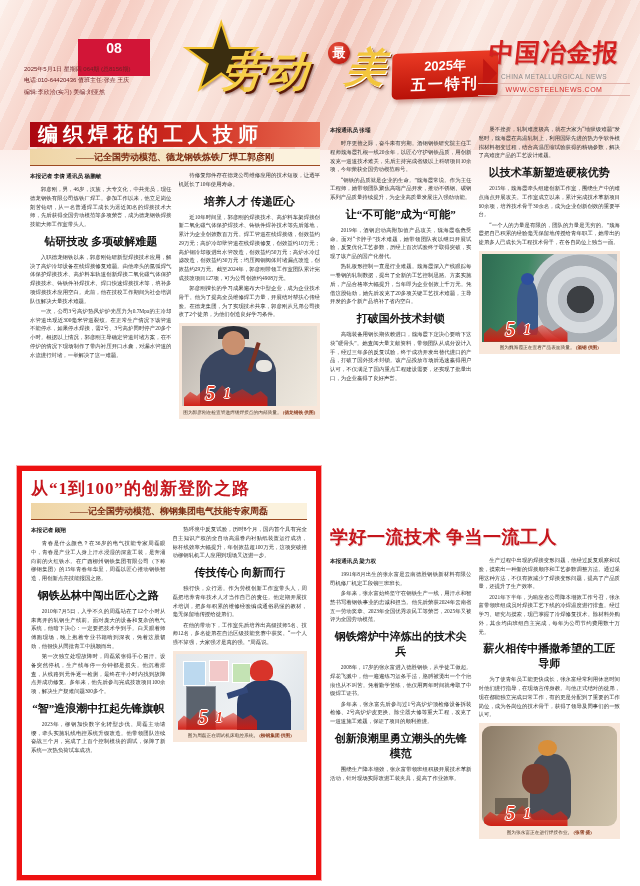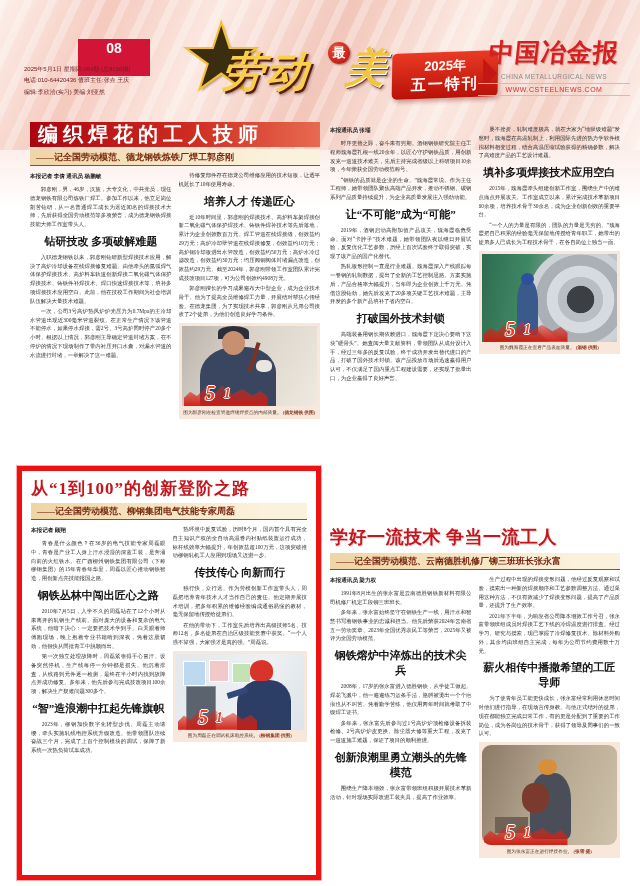--- a/index.html
+++ b/index.html
@@ -38,22 +38,22 @@
   
   .masthead{position:absolute;left:478px;top:36px;width:152px;text-align:center;}
   .mast-cn{font-size:25px;font-weight:bold;color:#d42020;transform:skewX(-6deg);
     text-shadow:1px 1px 1px rgba(150,30,20,.35);letter-spacing:1px;}
   .mast-en{margin-top:4px;font-family:"Liberation Sans",sans-serif;font-size:6.5px;color:#8a8a8a;letter-spacing:.4px;}
   .mast-web{margin-top:3px;padding:2px 0;border-top:1px solid #e2b4ac;border-bottom:1px solid #e2b4ac;
     font-family:"Liberation Sans",sans-serif;font-size:7px;color:#d43030;letter-spacing:.5px;}
   
   article{position:absolute;z-index:2;}
   .subtitle{margin-top:2px;background:linear-gradient(90deg,#efd5a6,#fbf2dd 85%);color:#7a2a10;
-    font-weight:bold;font-size:9px;line-height:16px;height:16px;padding-left:6px;
-    border-bottom:1px solid #9c4a22;white-space:nowrap;overflow:hidden;}
+    font-weight:bold;font-size:9px;line-height:16px;height:16px;
+    border-bottom:1px solid #9c4a22;white-space:nowrap;overflow:hidden;text-align:center;}
   .body{display:flex;gap:7px;margin-top:5px;overflow:hidden;}
   .col{flex:1;min-width:0;overflow:hidden;}
   .byline{font-size:5.6px;font-weight:bold;color:#1d1d1d;margin:2px 0 4px;}
   .bp{font-size:5.4px;line-height:1.62;text-align:justify;text-indent:2em;color:#2f2f2f;margin:0 0 1.5px;}
   .sub-head{font-size:11px;font-weight:bold;text-align:center;color:#151515;margin:5px 0 4px;text-indent:0;}
   figure{margin:4px 0 0;padding:3px;background:#f8e7da;}
   .photo{position:relative;width:100%;overflow:hidden;}
   figcaption{font-size:4.7px;line-height:1.5;color:#4a3a2c;text-align:center;padding-top:2.5px;}
   figcaption .credit{font-weight:bold;color:#8a3b1e;}
   
@@ -197,21 +197,21 @@
             <p class="sub-head">让“不可能”成为“可能”</p>
             <p class="bp">2019年，酒钢启动高附加值产品攻关，魏海霞临危受命。面对“卡脖子”技术难题，她带领团队夜以继日开展试验，反复优化工艺参数，历经上百次试验终于取得突破，实现了该产品的国产化替代。</p>
             <p class="bp">热轧板形控制一直是行业难题。魏海霞深入产线跟踪每一卷钢的轧制数据，提出了全新的工艺控制思路。方案实施后，产品合格率大幅提升，当年即为企业创效上千万元。凭借这股钻劲，她先后攻克了20多项关键工艺技术难题，主导开发的多个新产品填补了省内空白。</p>
             <p class="sub-head">打破国外技术封锁</p>
             <p class="bp">高端装备用钢长期依赖进口，魏海霞下定决心要啃下这块“硬骨头”。她查阅大量文献资料，带领团队从成分设计入手，经过三年多的反复试验，终于成功开发出替代进口的产品，打破了国外技术封锁。该产品投放市场后迅速赢得用户认可，不仅满足了国内重点工程建设需要，还实现了批量出口，为企业赢得了良好声誉。</p>
           </div>
       </div>
       <div class="col">
         <div>
             <p class="bp">屡不挫折，轧制难度极高，就在大家为“地狱级难题”发愁时，魏海霞在高温轧制上，利用国际先进的热力学软件模拟材料相变过程，结合高温压缩试验获得的精确参数，解决了高难度产品的工艺设计难题。</p>
-            <p class="sub-head">填补多项焊接技术应用空白</p>
+            <p class="sub-head">以技术革新塑造硬核优势</p>
             <p class="bp">2015年，魏海霞牵头组建创新工作室，围绕生产中的难点痛点开展攻关。工作室成立以来，累计完成技术革新项目60余项，培养技术骨干30余名，成为企业创新创效的重要平台。</p>
             <p class="bp">“一个人的力量是有限的，团队的力量是无穷的。”魏海霞把自己积累的经验毫无保留地传授给青年职工，她带出的徒弟多人已成长为工程技术骨干，在各自岗位上独当一面。</p>
           </div>
         <figure>
           <div class="photo p2">
             <div class="coil"></div>
             <div class="worker"></div>
             <div class="helm"></div>
             <div class="badge51">
               <div class="mtn"></div>
@@ -271,21 +271,20 @@
               <span class="credit">(柳钢集团 供图)</span>
             </figcaption>
           </figure>
         </div>
       </div>
     </article>
   </div>
 
   <article class="a4">
     <h2 class="a4-title">学好一流技术 争当一流工人</h2>
-    <div class="subtitle">——记全国劳动模范、云南德胜机修厂铆三班班长张永富</div>
     <div class="body">
       <div class="col">
         <p class="byline">本报通讯员 梁力权</p>
         <div>
             <p class="bp">1991年8月出生的张永富是云南德胜钢铁新材料有限公司机修厂机定工段铆三班班长。</p>
             <p class="bp">多年来，张永富始终坚守在钢铁生产一线，用汗水和智慧书写着钢铁事业的忠诚和担当。他先后荣获2024年云南省五一劳动奖章、2023年全国优秀农民工等荣誉，2025年又被评为全国劳动模范。</p>
             <p class="sub-head">钢铁熔炉中淬炼出的技术尖兵</p>
             <p class="bp">2008年，17岁的张永富进入德胜钢铁，从学徒工做起。焊花飞溅中，他一遍遍练习运条手法，胳膊被烫出一个个疤痕也从不叫苦。凭着勤学苦练，他仅用两年时间就考取了中级焊工证书。</p>
             <p class="bp">多年来，张永富先后参与过1号高炉炉顶检修设备拆装检修、2号高炉炉皮更换、除尘器大修等重大工程，攻克了一道道施工难题，保证了项目的顺利推进。</p>
             <p class="sub-head">创新浪潮里勇立潮头的先锋模范</p>

